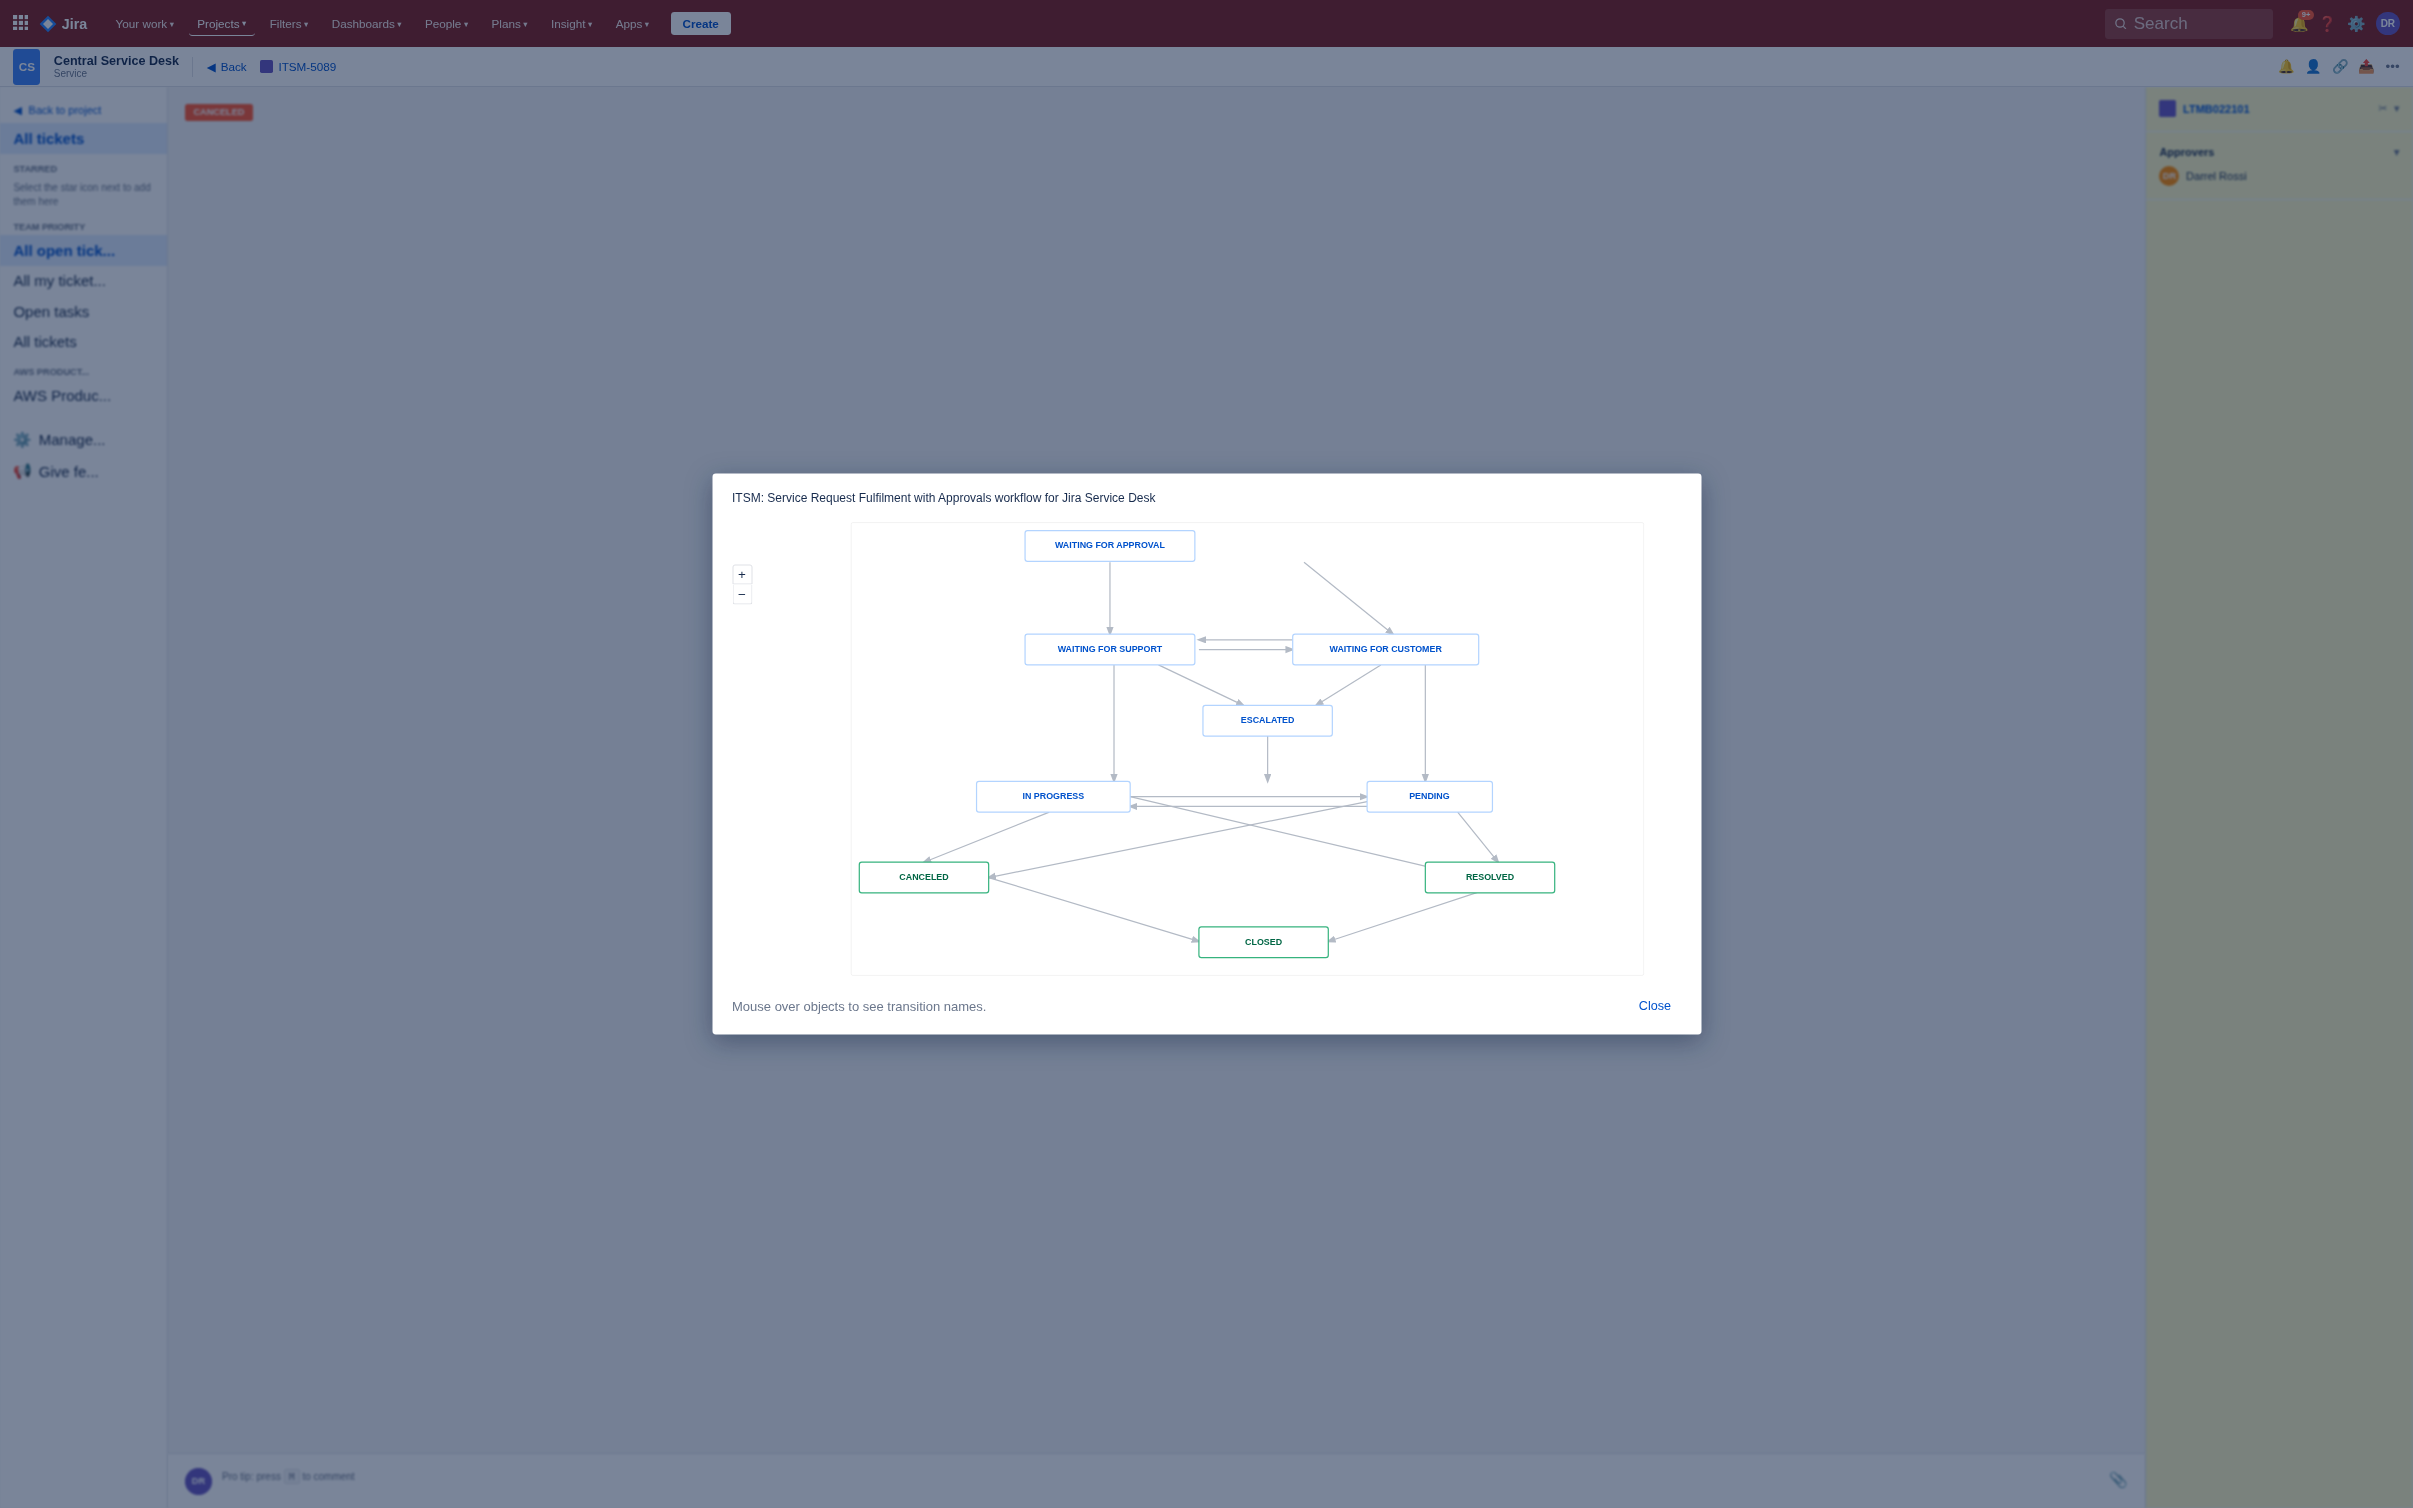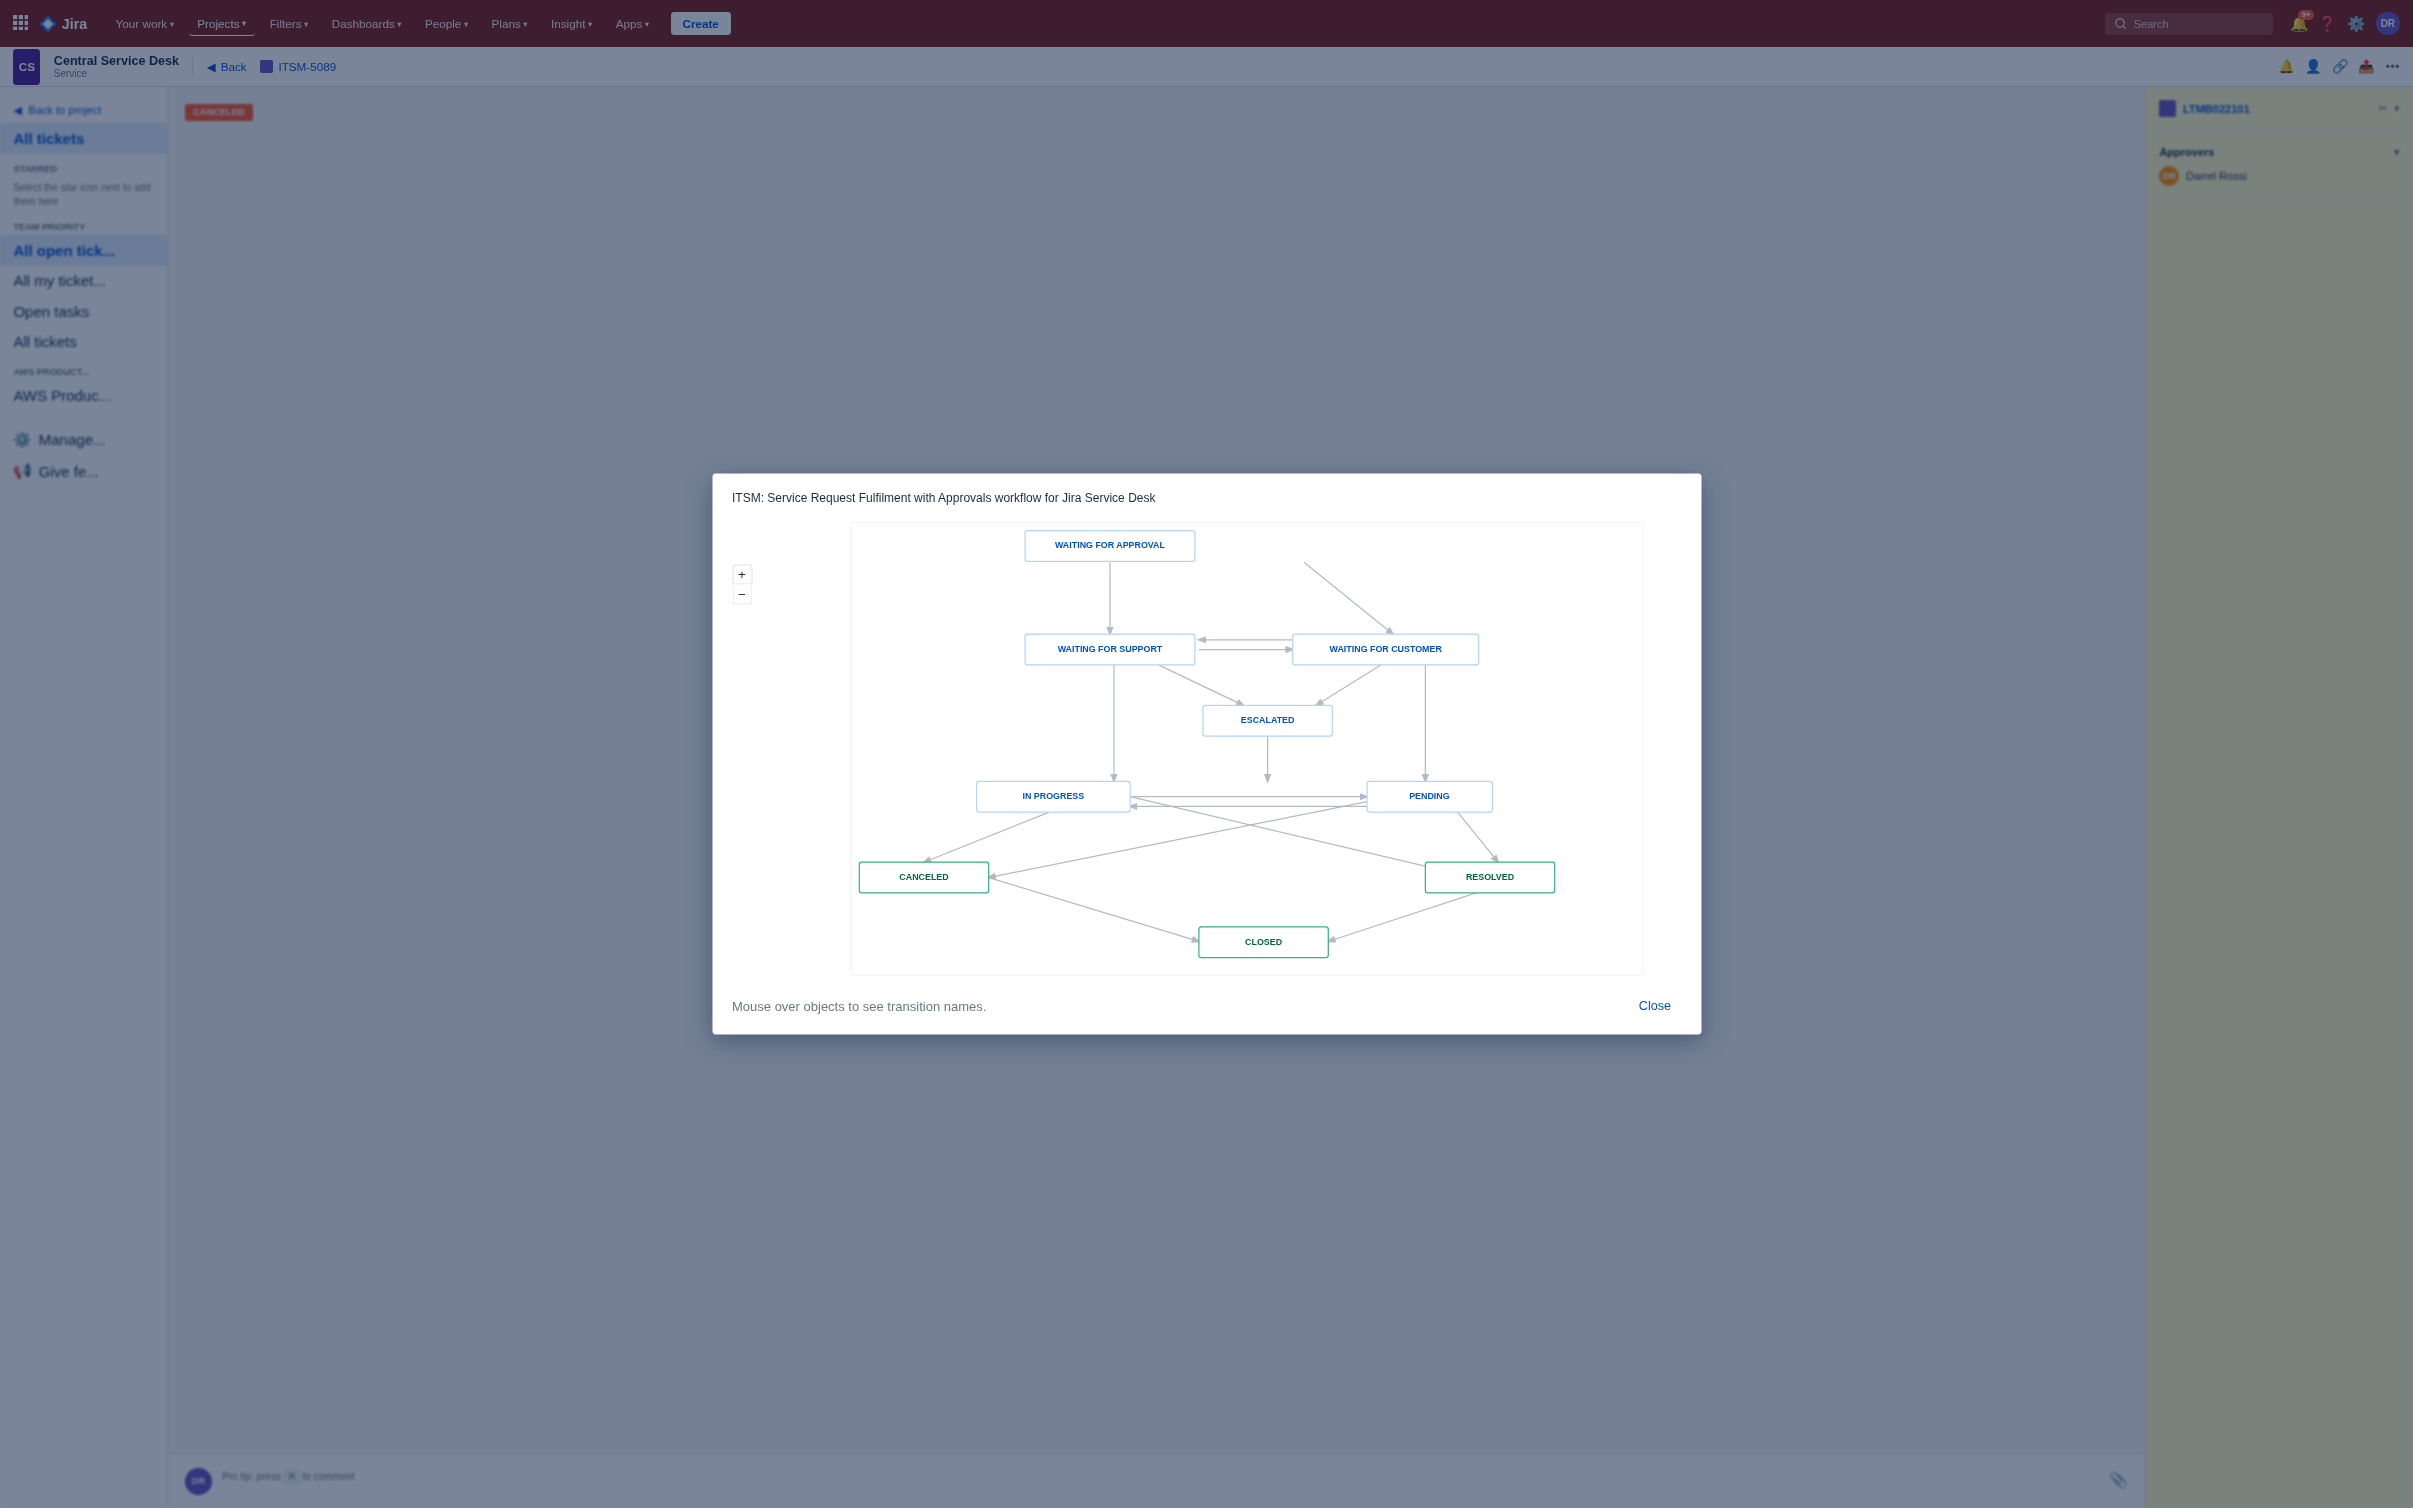--- a/index.html
+++ b/index.html
@@ -39,21 +39,21 @@
     .nav-avatar {
       width: 23.5px; height: 23.5px; border-radius: 50%; background: #6554c0;
       display: flex; align-items: center; justify-content: center; color: white; font-size: 10px; font-weight: 600; cursor: pointer;
     }
 
     
     .subheader {
       background: white; border-bottom: 0.8px solid #dfe1e6; height: 40px;
       display: flex; align-items: center; padding: 0 13.4px; gap: 13.4px;
     }
-    .subheader-logo { width: 27px; height: 36px; background: #4c1d95; border-radius: 3.4px; display: flex; align-items: center; justify-content: center; color: white; font-size: 11.7px; font-weight: 700; }
+    .subheader-logo { width: 27px; height: 36px; background: #3b82f6; border-radius: 3.4px; display: flex; align-items: center; justify-content: center; color: white; font-size: 11.7px; font-weight: 700; }
     .subheader-title { font-size: 12.6px; font-weight: 600; color: #172b4d; }
     .subheader-subtitle { font-size: 10px; color: #6b778c; }
     .subheader-divider { width: 0.8px; height: 20px; background: #dfe1e6; }
     .subheader-back { display: flex; align-items: center; gap: 5px; color: #0052cc; font-size: 11.7px; cursor: pointer; }
     .subheader-ticket { display: flex; align-items: center; gap: 5px; color: #0052cc; font-size: 11.7px; cursor: pointer; }
     .subheader-ticket-icon { width: 13.4px; height: 13.4px; background: #6554c0; border-radius: 1.7px; display: flex; align-items: center; justify-content: center; }
     .subheader-spacer { flex: 1; }
     .subheader-actions { display: flex; gap: 10px; align-items: center; }
     .subheader-action-btn { color: #6b778c; cursor: pointer; font-size: 13.4px; }
 
@@ -243,21 +243,21 @@
     <span>Apps</span>
     <span class="chevron">▾</span>
   </div>
   <button class="nav-create-btn">Create</button>
   <div class="nav-spacer"></div>
   <div class="nav-search">
     <svg width="11.7" height="11.7" viewBox="0 0 14 14" fill="rgba(255,255,255,0.8)">
         <circle cx="6" cy="6" r="5" fill="none" stroke="rgba(255,255,255,0.8)" stroke-width="1.5"></circle>
         <line x1="10" y1="10" x2="13" y2="13" stroke="rgba(255,255,255,0.8)" stroke-width="1.5"></line>
       </svg>
-    <span style="color:rgba(255,255,255,0.7);font-size:11px;">Search</span>
+    <span style="color:rgba(255,255,255,0.7);font-size:17px;">Search</span>
   </div>
   <div class="nav-icons">
     <div class="nav-icon-btn" style="position:relative;">
       🔔
       <span class="nav-badge">9+</span>
     </div>
     <div class="nav-icon-btn">❓</div>
     <div class="nav-icon-btn">⚙️</div>
     <div class="nav-avatar">DR</div>
   </div>

